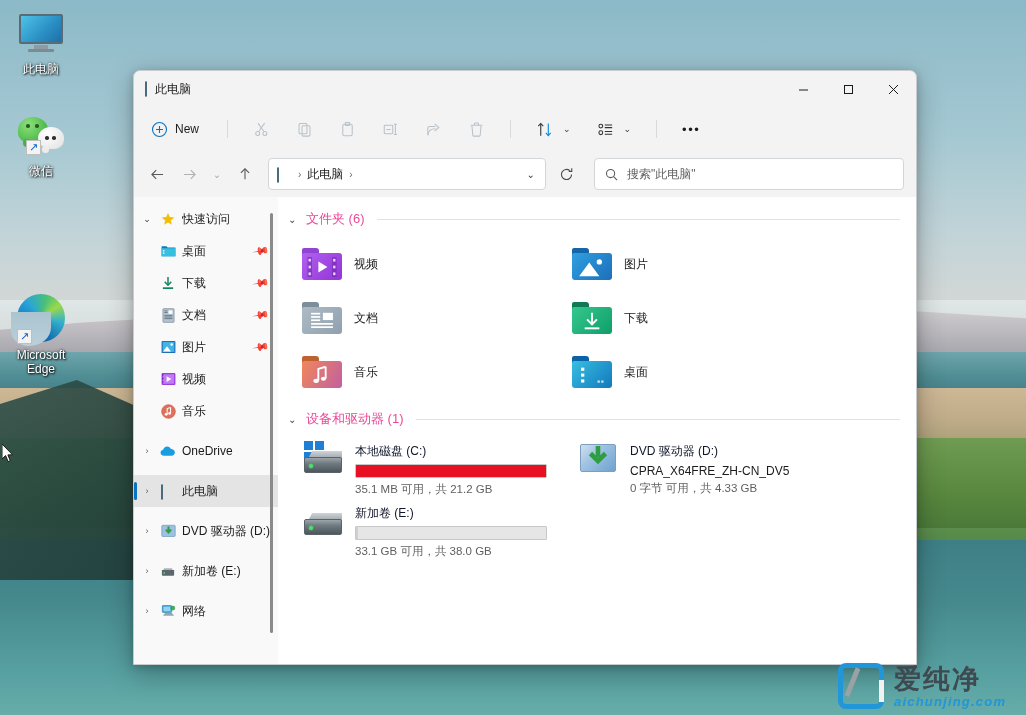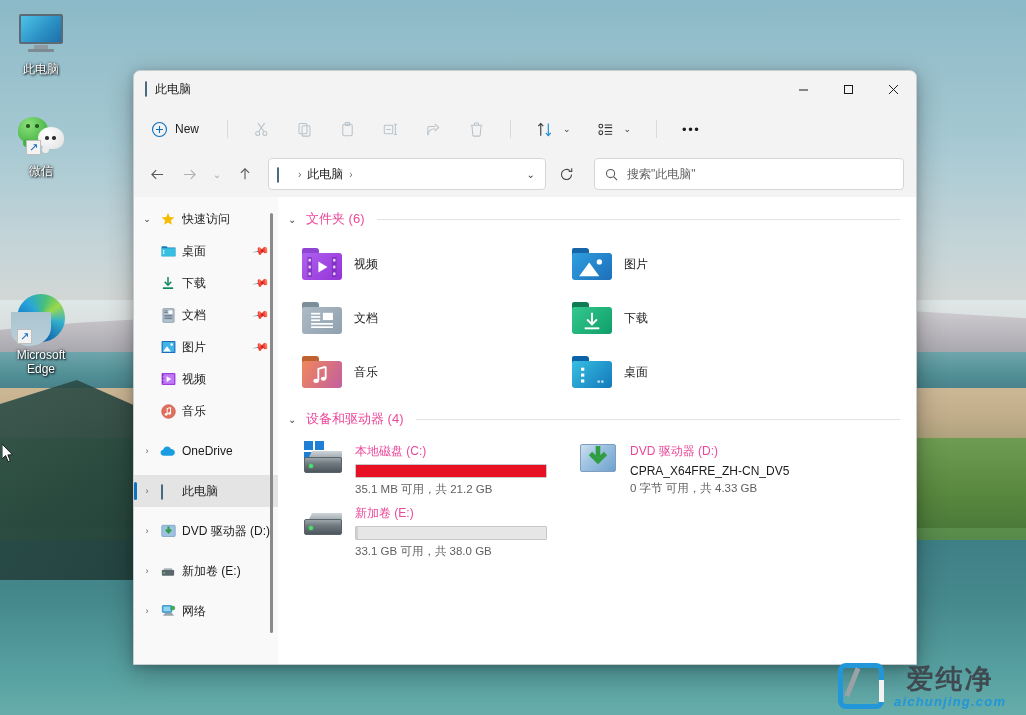--- a/index.html
+++ b/index.html
@@ -234,21 +234,21 @@
   .dvd { width:42px; height:34px; position:relative; flex:0 0 42px; }
   .dvd .disc {
     position:absolute; left:3px; top:3px; width:36px; height:28px; border-radius:2px;
     background: linear-gradient(135deg,#cfe0ef 0%, #9fc3e2 40%, #6fa2ce 100%);
     border:1px solid #7d9ec0;
   }
 
   .drivetile { width: 275px; height: 60px; display:flex; gap: 11px; padding-left: 6px; align-items:flex-start; }
   .drivetile.tall { height: 62px; }
   .drive-info { padding-top: 2px; }
-  .drive-name { font-size:12px; color:#ec4899; margin-bottom: 4px; }
+  .drive-name { font-size:12px; color:#0f172a; margin-bottom: 4px; }
   .drive-sub  { font-size:12px; color:#1b1b1b; margin-bottom: 3px; }
   .meter { width: 192px; height: 14px; background:#e6e6e6; border:1px solid #c8c8c8; border-radius:1px; position:relative; }
   .meter .fill { height:100%; }
   .drive-cap { font-size:11.5px; color:#5f5f5f; margin-top: 4px; }
 
   
   .statusbar {
     height: 26px; flex:0 0 26px; background:#f3f3f3; border-top:1px solid #e2e2e2;
     display:flex; align-items:center; padding: 0 10px; font-size:11.5px; color:#303030;
   }
@@ -260,21 +260,21 @@
   #cursor { position:absolute; left: 2px; top: 444px; width:13px; height:20px; }
 
   
   #watermark { position:absolute; left: 838px; top: 663px; display:flex; align-items:center; gap:10px; }
   .wm-logo { width: 46px; height: 46px; border: 5px solid #2196d8; border-radius: 8px; position:relative;
              background: transparent; }
   .wm-logo:after { content:""; position:absolute; left: 6px; top: 4px; width: 26px; height: 30px;
              border-left: 5px solid #9aa2a6; transform: rotate(22deg); }
   .wm-logo:before { content:""; position:absolute; right:-5px; top: 12px; width:5px; height:22px;
              background:#f2f2f2; }
-  .wm-text { line-height: 1; text-align: center; }
+  .wm-text { line-height: 1; }
   .wm-cn { font-size: 27px; font-weight: bold; color: #3f4a50; letter-spacing: 2px;
            font-family: "DejaVu Sans", sans-serif; }
   .wm-en { font-size: 13px; font-weight: bold; color: #2196d8; letter-spacing: 1.2px; margin-top: 3px; }
 
   svg { display:block; }
 </style>
 </head>
 <body>
 
 <div id="desktop">
@@ -755,21 +755,21 @@
                   <rect x="26" y="18" width="2.6" height="2.4" fill="#fff" opacity=".75"></rect>
                 </svg>
               </span>
             </span>
             <span class="tname">桌面</span>
           </div>
         </div>
 
         <div class="group-head" style="margin-top:8px;">
           <span class="group-chev">⌄</span>
-          <span class="group-title">设备和驱动器 (4)</span>
+          <span class="group-title">设备和驱动器 (1)</span>
           <span class="group-line"></span>
         </div>
 
         <div class="tiles" style="padding-top:10px;">
 
           <div class="drivetile">
             <span class="drive">
               <span class="winlogo">
                   <i></i>
                   <i></i>

